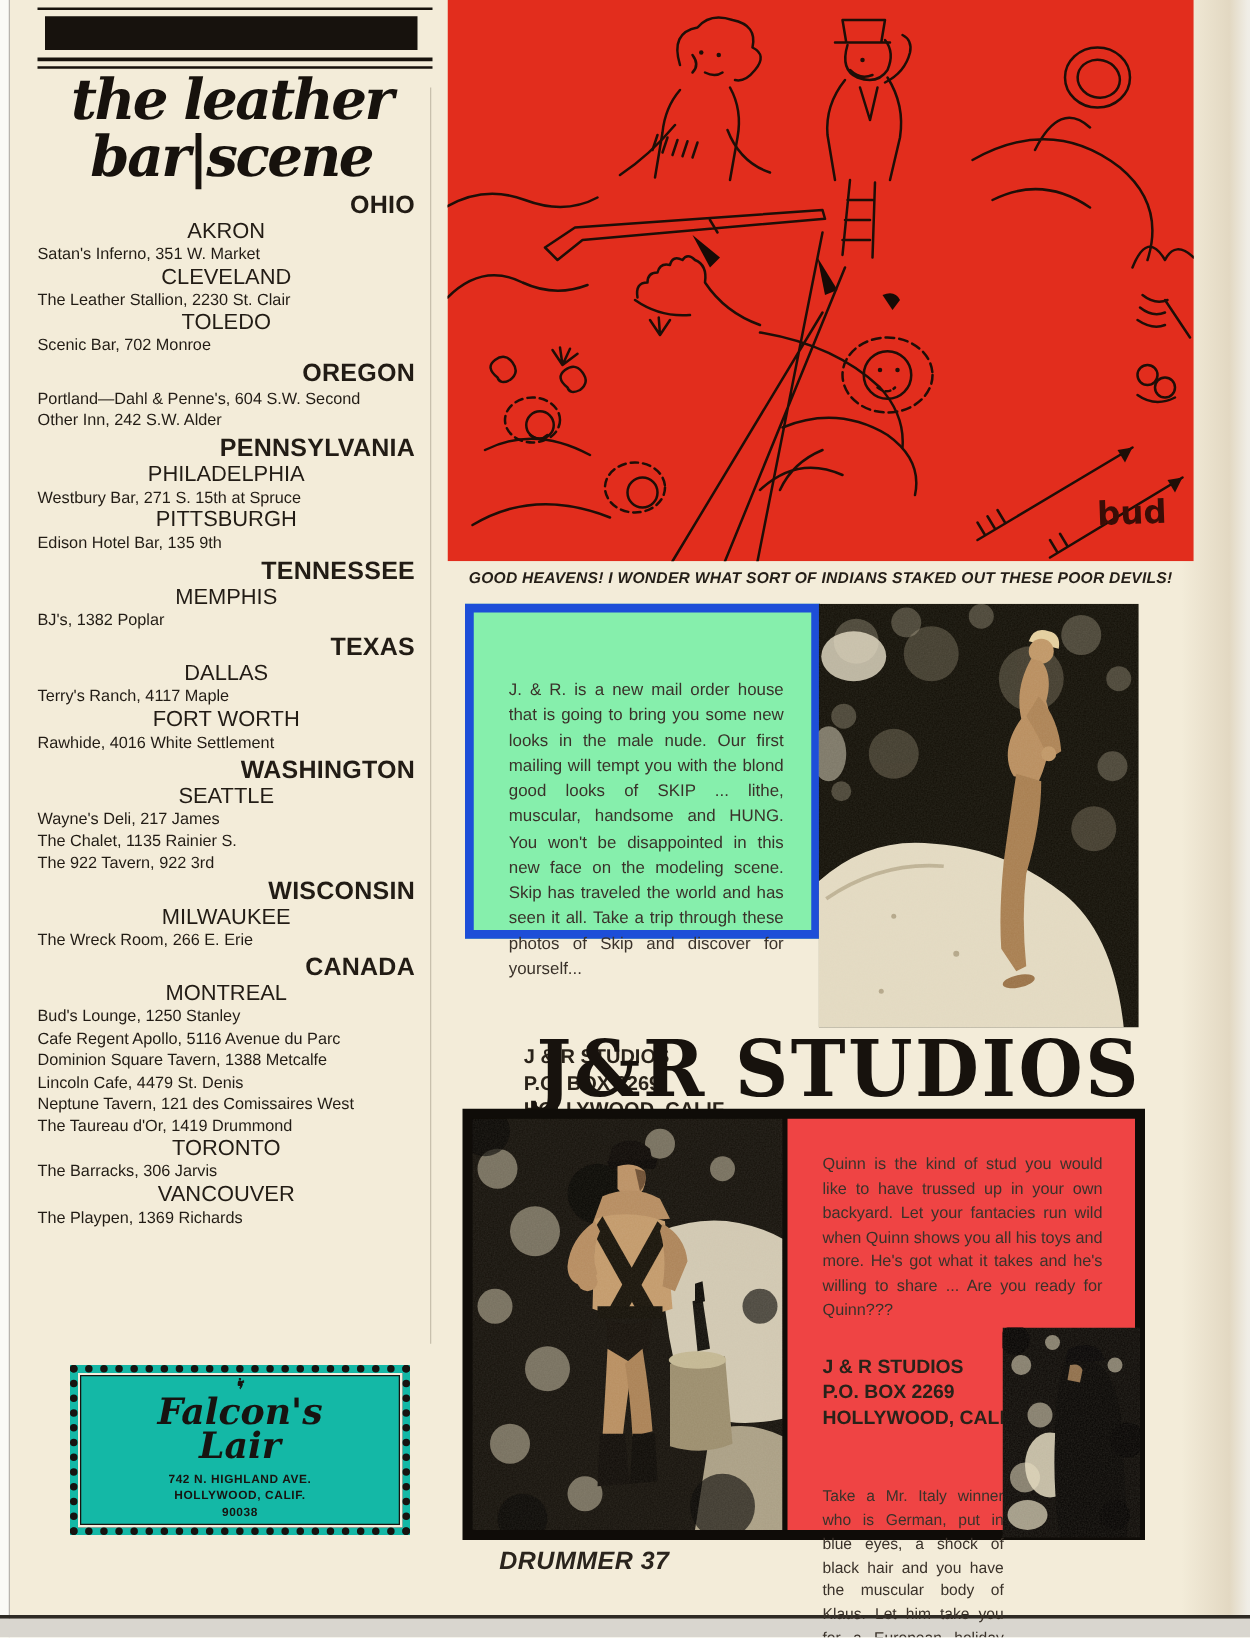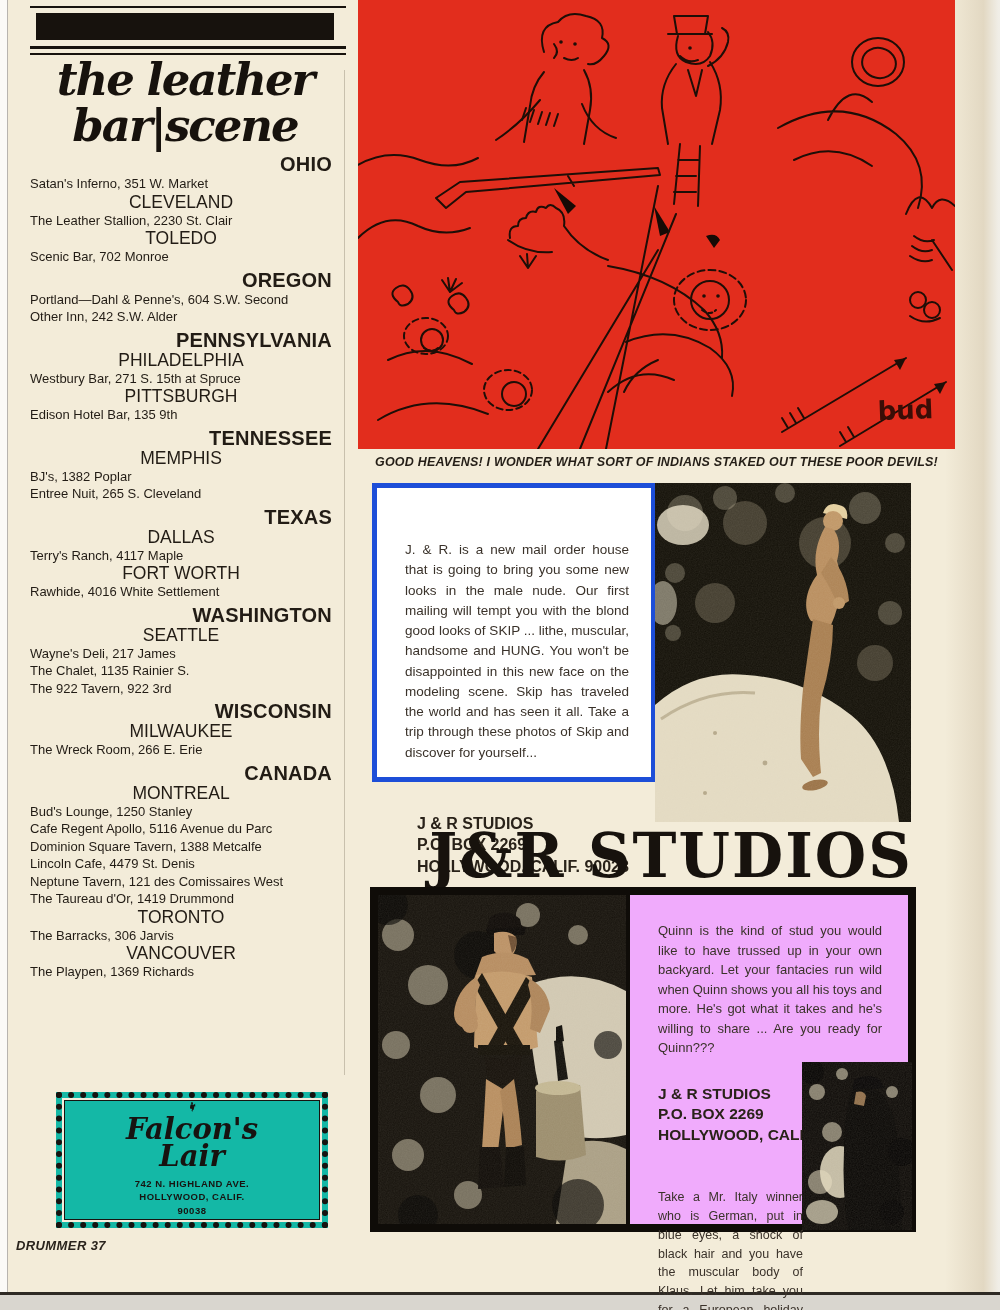--- a/index.html
+++ b/index.html
@@ -36,43 +36,43 @@
   #falcon-text{flex:1;text-align:center;}
   .falcon-name{font-family:"DejaVu Serif",serif;font-weight:800;font-style:italic;font-size:29px;line-height:.95;color:#171310;}
   .falcon-addr{font-size:9.5px;font-weight:bold;letter-spacing:.5px;color:#171310;line-height:1.45;margin-top:6px;}
 
   
   #cartoon{left:358px;top:0;}
   #cartoon-caption{left:358px;top:455px;width:597px;text-align:center;font-size:12.5px;font-weight:bold;
                    font-style:italic;letter-spacing:.2px;color:#241e17;}
 
   
-  #skip-box{left:372px;top:483px;width:284px;height:299px;background:#ffffff;border:5px solid #1d4ed8;box-sizing:border-box;
+  #skip-box{left:372px;top:483px;width:284px;height:268px;background:#86efac;border:7px solid #1d4ed8;box-sizing:border-box;
             padding:52px 22px 0 28px;}
   .ad-body{font-size:13.5px;line-height:1.5;text-align:justify;color:#3a322a;}
   .ad-addr{font-weight:bold;font-size:16px;line-height:1.35;color:#292219;}
   #skip-addr{margin:50px 0 0 12px;}
   #skip-photo{left:655px;top:483px;}
 
   
   #jr-headline{left:382px;top:824px;width:578px;text-align:center;font-family:"DejaVu Serif",serif;
                font-weight:800;font-size:59px;line-height:1;letter-spacing:2px;color:#17120d;
                transform:scaleY(1.06);transform-origin:top;white-space:nowrap;}
 
   
   #quinn-frame{left:370px;top:887px;width:546px;height:345px;background:#0f0c08;}
   #quinn-photo{left:378px;top:895px;}
-  #quinn-panel{left:630px;top:895px;width:278px;height:329px;background:#f0abfc;box-sizing:border-box;
+  #quinn-panel{left:630px;top:895px;width:278px;height:329px;background:#ef4444;box-sizing:border-box;
                padding:26px 26px 0 28px;}
   #quinn-body{font-size:13px;}
   #quinn-addr{margin-top:26px;font-size:15.5px;}
   #klaus-body{margin-top:42px;width:145px;font-size:12.5px;}
   #klaus-photo{left:802px;top:1062px;}
 
-  #footer{left:16px;top:1238px;width:935px;text-align:left;font-style:italic;font-weight:600;font-size:13px;color:#2a241d;letter-spacing:.4px;}
+  #footer{left:0;top:1238px;width:935px;text-align:center;font-style:italic;font-weight:600;font-size:20px;color:#2a241d;letter-spacing:.4px;}
 
   svg{display:block;}
   .ln{fill:none;stroke:#1e0e07;stroke-width:2;stroke-linecap:round;stroke-linejoin:round;}
 </style>
 </head>
 <body>
 
 <svg width="0" height="0" style="position:absolute">
   <defs>
     <filter id="grain">
@@ -92,37 +92,37 @@
 
   <div class="abs rule" id="hdr-rule-top"></div>
   <div class="abs" id="hdr-bar"></div>
   <div class="abs rule" id="hdr-rule-a"></div>
   <div class="abs rule" id="hdr-rule-b"></div>
   <div class="abs mag-title" id="title1">the leather</div>
   <div class="abs mag-title" id="title2">bar|scene</div>
 
   <div class="abs" id="bar-directory">
       <div class="state">OHIO</div>
+      <div class="city">AKRON</div>
       <div class="entry">Satan's Inferno, 351 W. Market</div>
       <div class="city">CLEVELAND</div>
       <div class="entry">The Leather Stallion, 2230 St. Clair</div>
       <div class="city">TOLEDO</div>
       <div class="entry">Scenic Bar, 702 Monroe</div>
       <div class="state">OREGON</div>
       <div class="entry">Portland—Dahl &amp; Penne's, 604 S.W. Second</div>
       <div class="entry">Other Inn, 242 S.W. Alder</div>
       <div class="state">PENNSYLVANIA</div>
       <div class="city">PHILADELPHIA</div>
       <div class="entry">Westbury Bar, 271 S. 15th at Spruce</div>
       <div class="city">PITTSBURGH</div>
       <div class="entry">Edison Hotel Bar, 135 9th</div>
       <div class="state">TENNESSEE</div>
       <div class="city">MEMPHIS</div>
       <div class="entry">BJ's, 1382 Poplar</div>
-      <div class="entry">Entree Nuit, 265 S. Cleveland</div>
       <div class="state">TEXAS</div>
       <div class="city">DALLAS</div>
       <div class="entry">Terry's Ranch, 4117 Maple</div>
       <div class="city">FORT WORTH</div>
       <div class="entry">Rawhide, 4016 White Settlement</div>
       <div class="state">WASHINGTON</div>
       <div class="city">SEATTLE</div>
       <div class="entry">Wayne's Deli, 217 James</div>
       <div class="entry">The Chalet, 1135 Rainier S.</div>
       <div class="entry">The 922 Tavern, 922 3rd</div>

